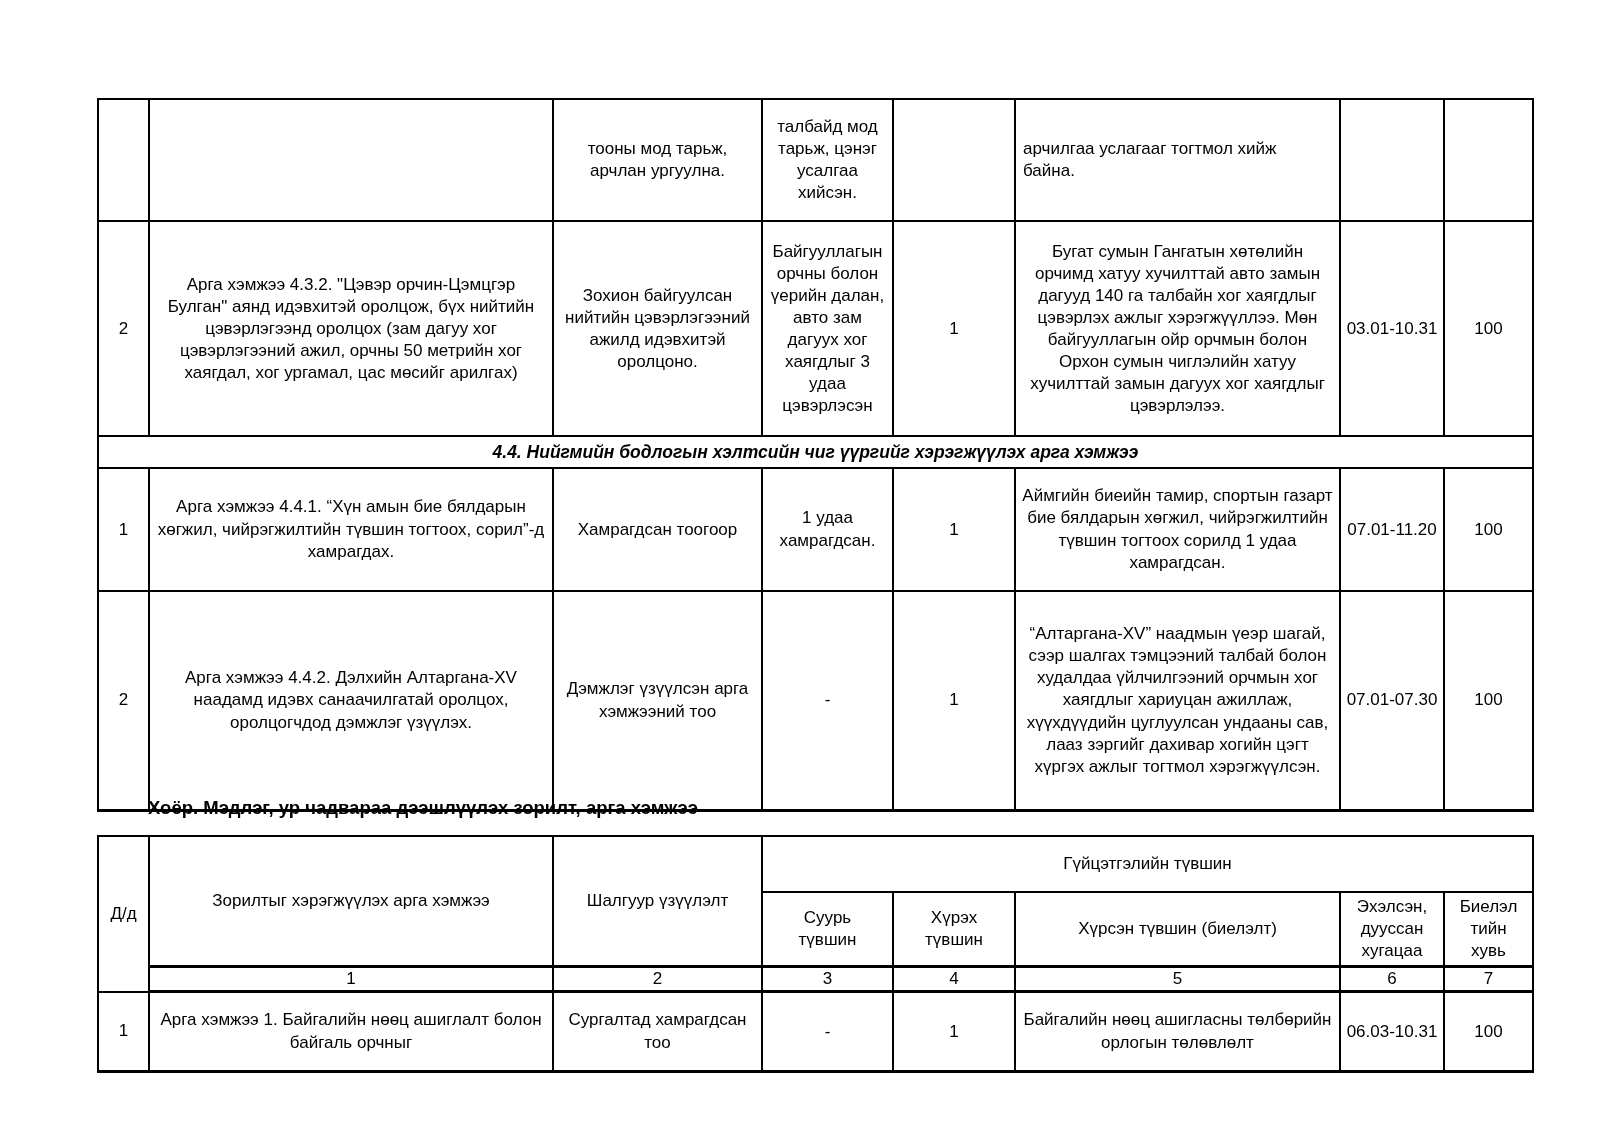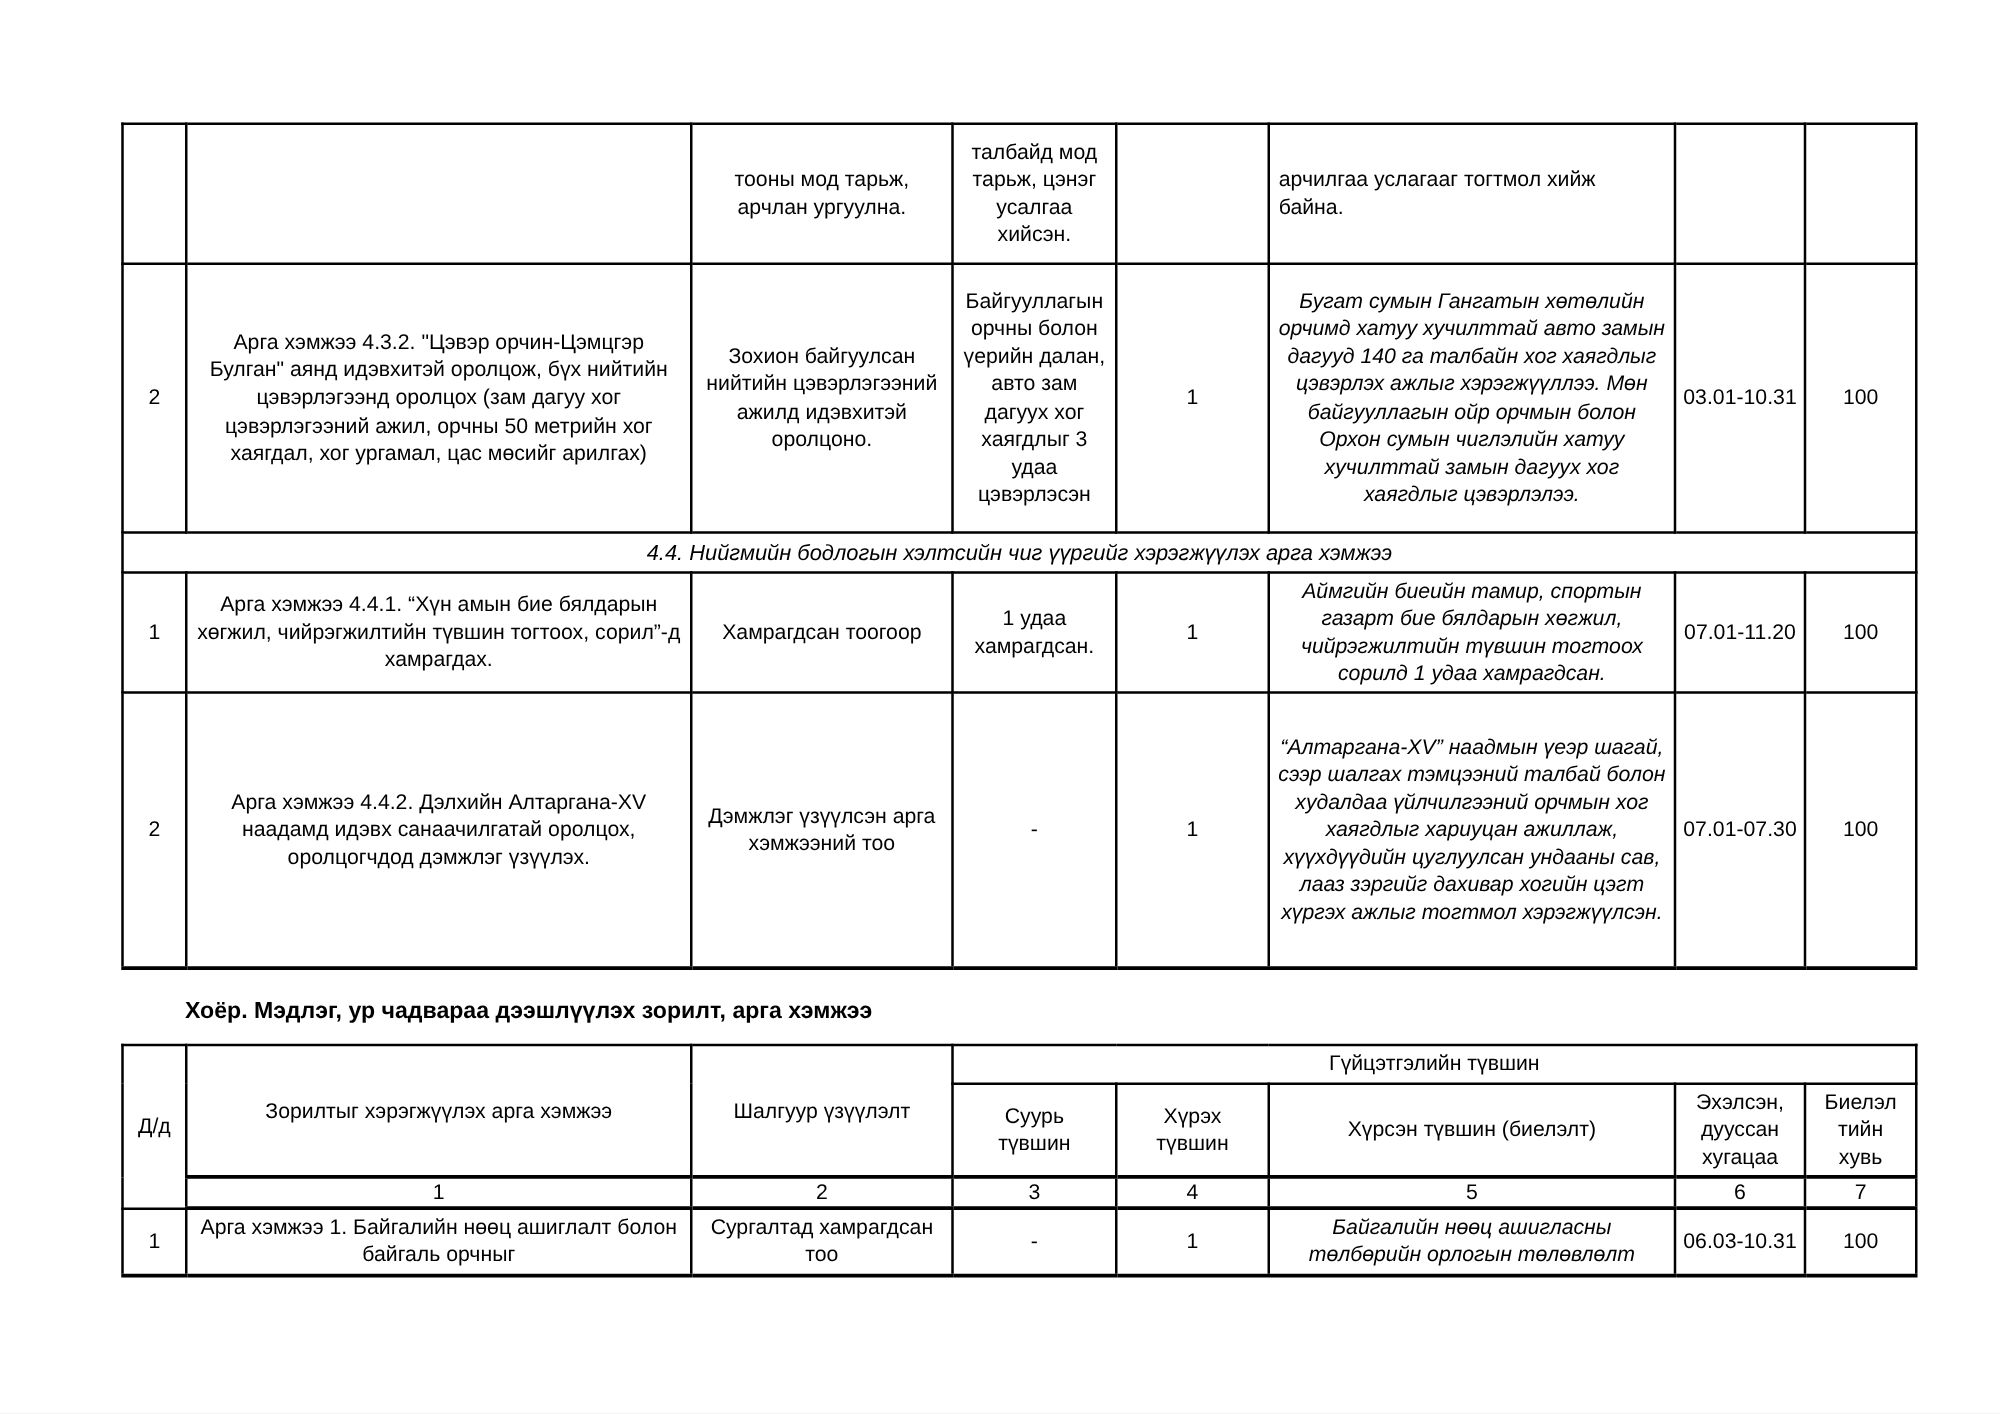--- a/index.html
+++ b/index.html
@@ -18,46 +18,46 @@
     border-collapse:collapse;
     table-layout:fixed;
     width:1435px;
   }
   table.t1 { top:98px; }
   table.t2 { top:835px; }
   table.rpt td {
     border:2px solid #000;
     font-size:17px;
     line-height:1.3;
-    padding:3px 5px;
+    padding:16px 5px;
     vertical-align:middle;
     text-align:center;
     overflow:hidden;
     word-wrap:break-word;
   }
   
   col.c-num { width:51px; }
   col.c-act { width:404px; }
   col.c-crit { width:209px; }
   col.c-base { width:131px; }
   col.c-targ { width:122px; }
   col.c-ach { width:325px; }
   col.c-per { width:104px; }
   col.c-pct { width:89px; }
 
   td.act { text-align:left; vertical-align:top; padding:4px 28px 4px 7px; }
   td.act-mid { text-align:left; vertical-align:middle; padding:4px 28px 4px 7px; }
   td.crit { padding:3px 30px; }
-  td.just { text-align:justify; vertical-align:middle; padding:3px 7px;font-style:italic; }
+  td.just { text-align:justify; vertical-align:middle; padding:3px 7px; }
   td.vtop { vertical-align:top; }
   td.per { padding:3px 10px;border-radius:17px; }
   td.bw { overflow-wrap:anywhere; }
 
   tr.sec-row td {
-    font-weight:normal;
+    font-weight:bold;
     font-style:italic;
     font-size:17.5px;
     text-align:center;
     padding:2px 4px;
   }
   tr.t1-last td { border-bottom:3px solid #000;margin-top:40px; }
 
   .heading2 {
     position:absolute;
     left:148px; top:797px;

